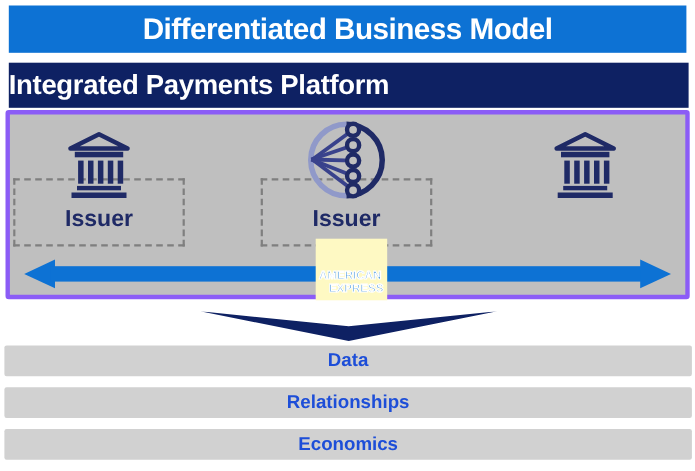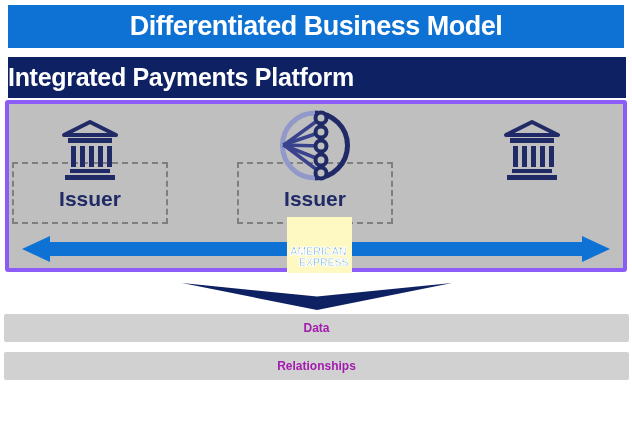--- a/index.html
+++ b/index.html
@@ -67,21 +67,21 @@
     clip-path:polygon(0 0,50% 50%,100% 0,50% 100%);
   }
   
   .output-bar{
     position:absolute;left:4px;width:625px;height:28px;background:#d1d1d1;
     border-radius:2px;display:flex;align-items:center;justify-content:center;
   }
   .output-bar.b0{top:314px;}
   .output-bar.b1{top:352px;align-items:center;}
   .output-bar.b2{top:390px;}
-  .output-label{color:#a21caf;font-weight:bold;font-size:12px;}
+  .output-label{color:#1d4ed8;font-weight:bold;font-size:17px;}
 </style>
 </head>
 <body>
 
 <div class="stage">
 
   <div class="banner-top">
     <span>Differentiated Business Model</span>
   </div>
 
@@ -157,14 +157,17 @@
   </div>
 
   <div class="down-chevron"></div>
 
   <div class="output-bar b0">
     <span class="output-label">Data</span>
   </div>
   <div class="output-bar b1">
     <span class="output-label">Relationships</span>
   </div>
+  <div class="output-bar b2">
+    <span class="output-label">Economics</span>
+  </div>
 
 </div>
 
 </body></html>

